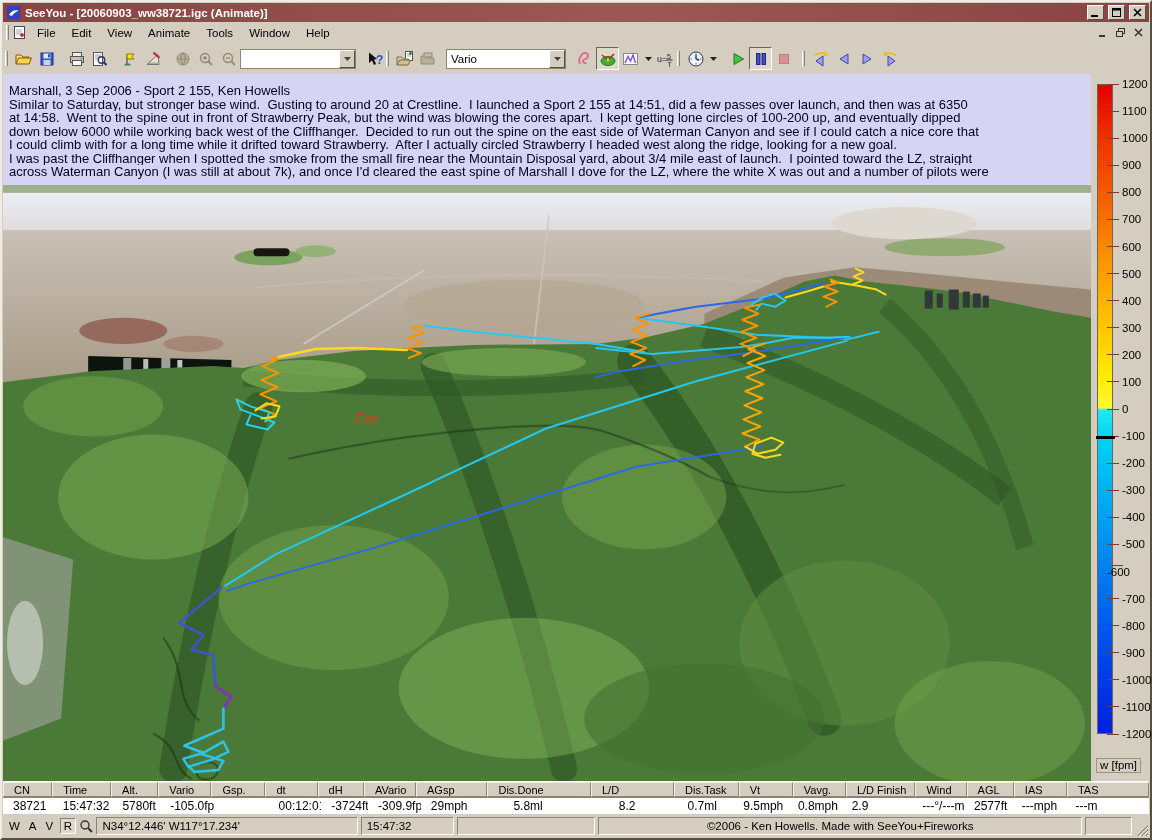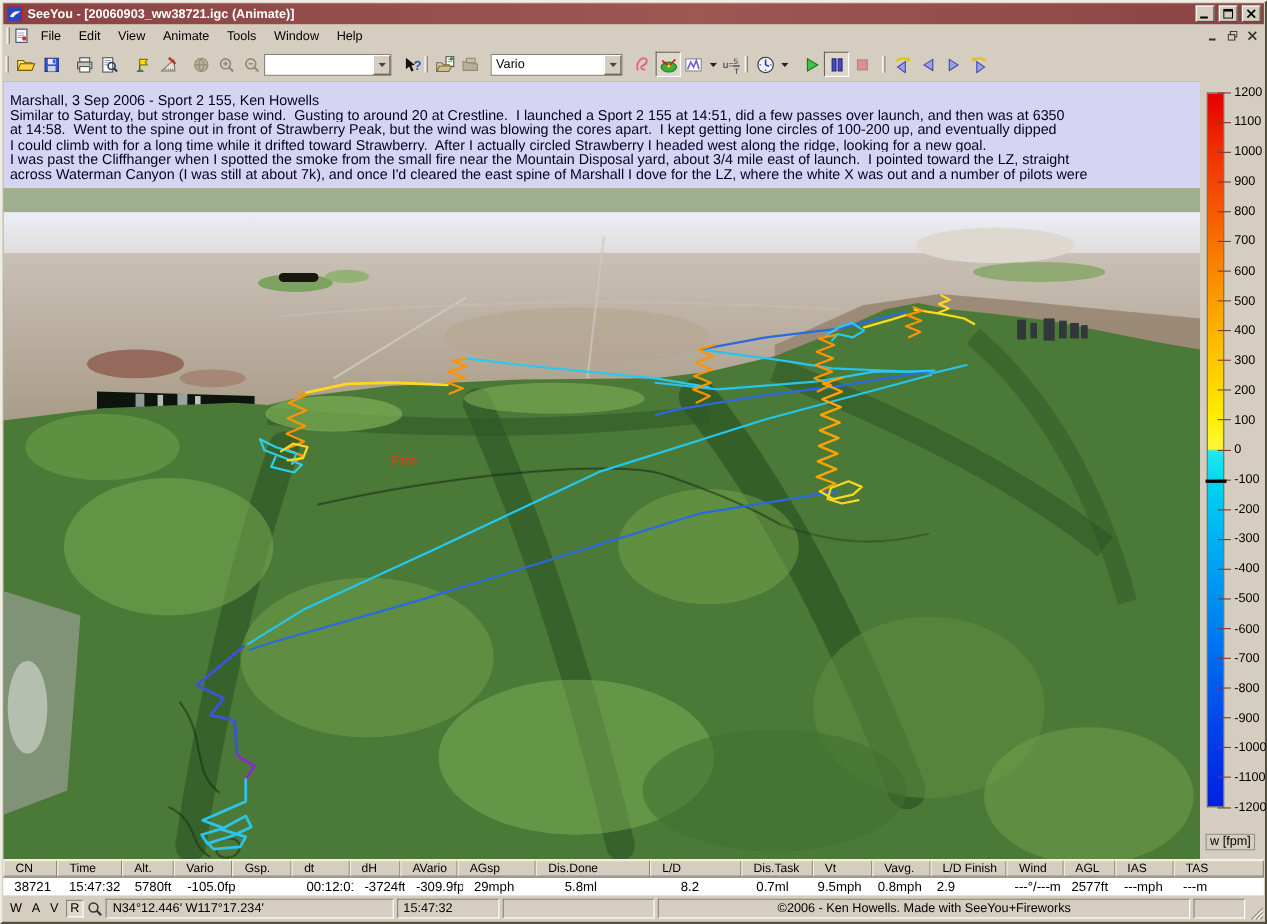--- a/index.html
+++ b/index.html
@@ -421,20 +421,21 @@
             <polyline points="822,231 832,226 819,221 833,216 820,211 834,207 826,204" stroke="#ff9400" stroke-width="2"></polyline>
             <polyline points="848,209 858,205 849,201 859,197 851,193" stroke="#ffd81e" stroke-width="2"></polyline>
             <polyline points="762,267 790,262 820,262 845,261" stroke="#2cc8ec" stroke-width="2"></polyline>
           </g>
       </svg>
       <div class="fire-label">Fire</div>
       <div class="overlay" id="overlay-box">
           <div class="">Marshall, 3 Sep 2006 - Sport 2 155, Ken Howells</div>
           <div class="">Similar to Saturday, but stronger base wind.  Gusting to around 20 at Crestline.  I launched a Sport 2 155 at 14:51, did a few passes over launch, and then was at 6350</div>
           <div class="">at 14:58.  Went to the spine out in front of Strawberry Peak, but the wind was blowing the cores apart.  I kept getting lone circles of 100-200 up, and eventually dipped</div>
+          <div class="">down below 6000 while working back west of the Cliffhanger.  Decided to run out the spine on the east side of Waterman Canyon and see if I could catch a nice core that</div>
           <div class="">I could climb with for a long time while it drifted toward Strawberry.  After I actually circled Strawberry I headed west along the ridge, looking for a new goal.</div>
           <div class="">I was past the Cliffhanger when I spotted the smoke from the small fire near the Mountain Disposal yard, about 3/4 mile east of launch.  I pointed toward the LZ, straight</div>
           <div class="">across Waterman Canyon (I was still at about 7k), and once I'd cleared the east spine of Marshall I dove for the LZ, where the white X was out and a number of pilots were</div>
         </div>
     </div>
 
     <div class="scalebar" id="scalebar">
       <div class="sbar"></div>
       <div class="scale-marker" id="scale-marker" style="top: 361.937px;"></div>
       <div class="scale-unit">w [fpm]</div>
@@ -503,21 +504,21 @@
           <div class="">-300</div>
         </div>
         <div class="scale-row" style="top: 436.833px;">
           <div class="scale-tick"></div>
           <div class="">-400</div>
         </div>
         <div class="scale-row" style="top: 463.917px;">
           <div class="scale-tick"></div>
           <div class="">-500</div>
         </div>
-        <div class="scale-row" style="top: 491px;">
+        <div class="scale-row" style="top: 491px; flex-direction: column;">
           <div class="scale-tick"></div>
           <div class="">-600</div>
         </div>
         <div class="scale-row" style="top: 518.083px;">
           <div class="scale-tick"></div>
           <div class="">-700</div>
         </div>
         <div class="scale-row" style="top: 545.167px;">
           <div class="scale-tick"></div>
           <div class="">-800</div>

